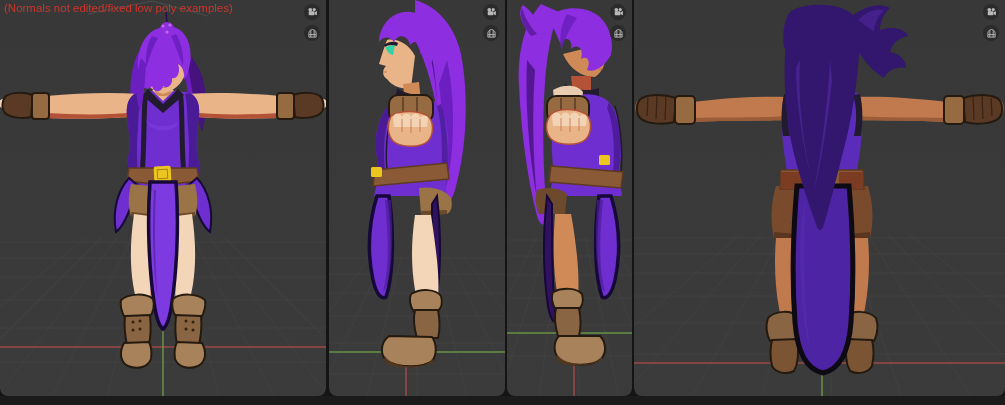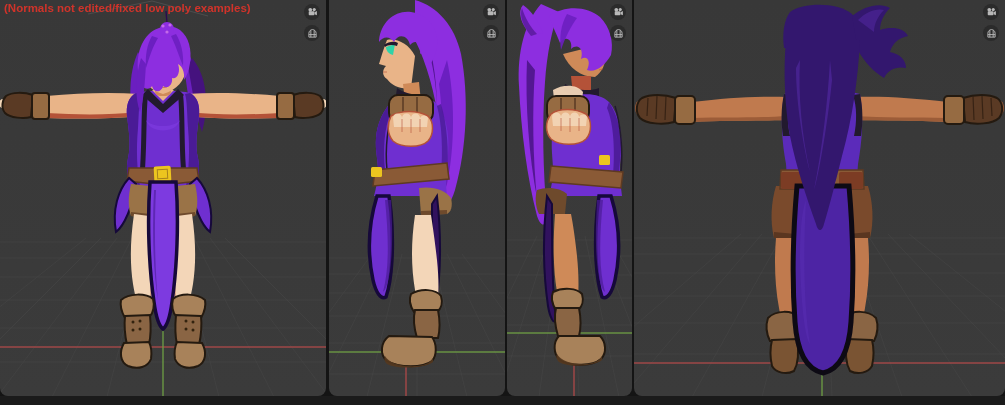--- a/index.html
+++ b/index.html
@@ -6,21 +6,21 @@
   .stage{position:relative;width:1005px;height:405px;background:var(--c-window-bg,#141414);overflow:hidden;
          font-family:"Liberation Sans",sans-serif;}
   .panel{position:absolute;top:0;height:396px;background:linear-gradient(var(--c-panel-bg-top,#383838),var(--c-panel-bg,#3b3b3b));
          border-radius:0 0 8px 8px;overflow:hidden;}
   .p1{left:0;width:326px;}
   .p2{left:329px;width:176px;}
   .p3{left:507px;width:125px;}
   .p4{left:634px;width:371px;}
   .panel svg.scene{position:absolute;left:0;top:0;width:100%;height:100%;display:block;}
   .bottombar{position:absolute;left:0;bottom:0;width:100%;height:9px;background:var(--c-bottom-bar,#1b1b1b);}
-  .annotation{position:absolute;left:4px;top:2px;font-size:11.5px;font-weight:bold;letter-spacing:0px;
+  .annotation{position:absolute;left:4px;top:2px;font-size:11.5px;font-weight:normal;letter-spacing:0px;
               color:var(--c-annotation,#d0332a);white-space:nowrap;z-index:5;}
   .gizmos{position:absolute;top:4px;right:6px;display:flex;flex-direction:column;gap:5px;z-index:4;}
   .gizmo{width:16px;height:16px;border-radius:50%;background:var(--c-icon-bg,#2b2b2b);
          display:flex;align-items:center;justify-content:center;}
   .gizmo svg{width:11px;height:11px;display:block;}
   .gizmo .ln{fill:none;stroke:var(--c-icon-fg,#b8b8b8);stroke-width:1.2;}
   .gizmo .fl{fill:var(--c-icon-fg,#b8b8b8);}
   
   .grid line{stroke:var(--c-grid-line,#484848);stroke-width:1;opacity:.5;}
   .axis-x{stroke:var(--c-axis-x,#b04a4a);stroke-width:1.5;opacity:.85;}

